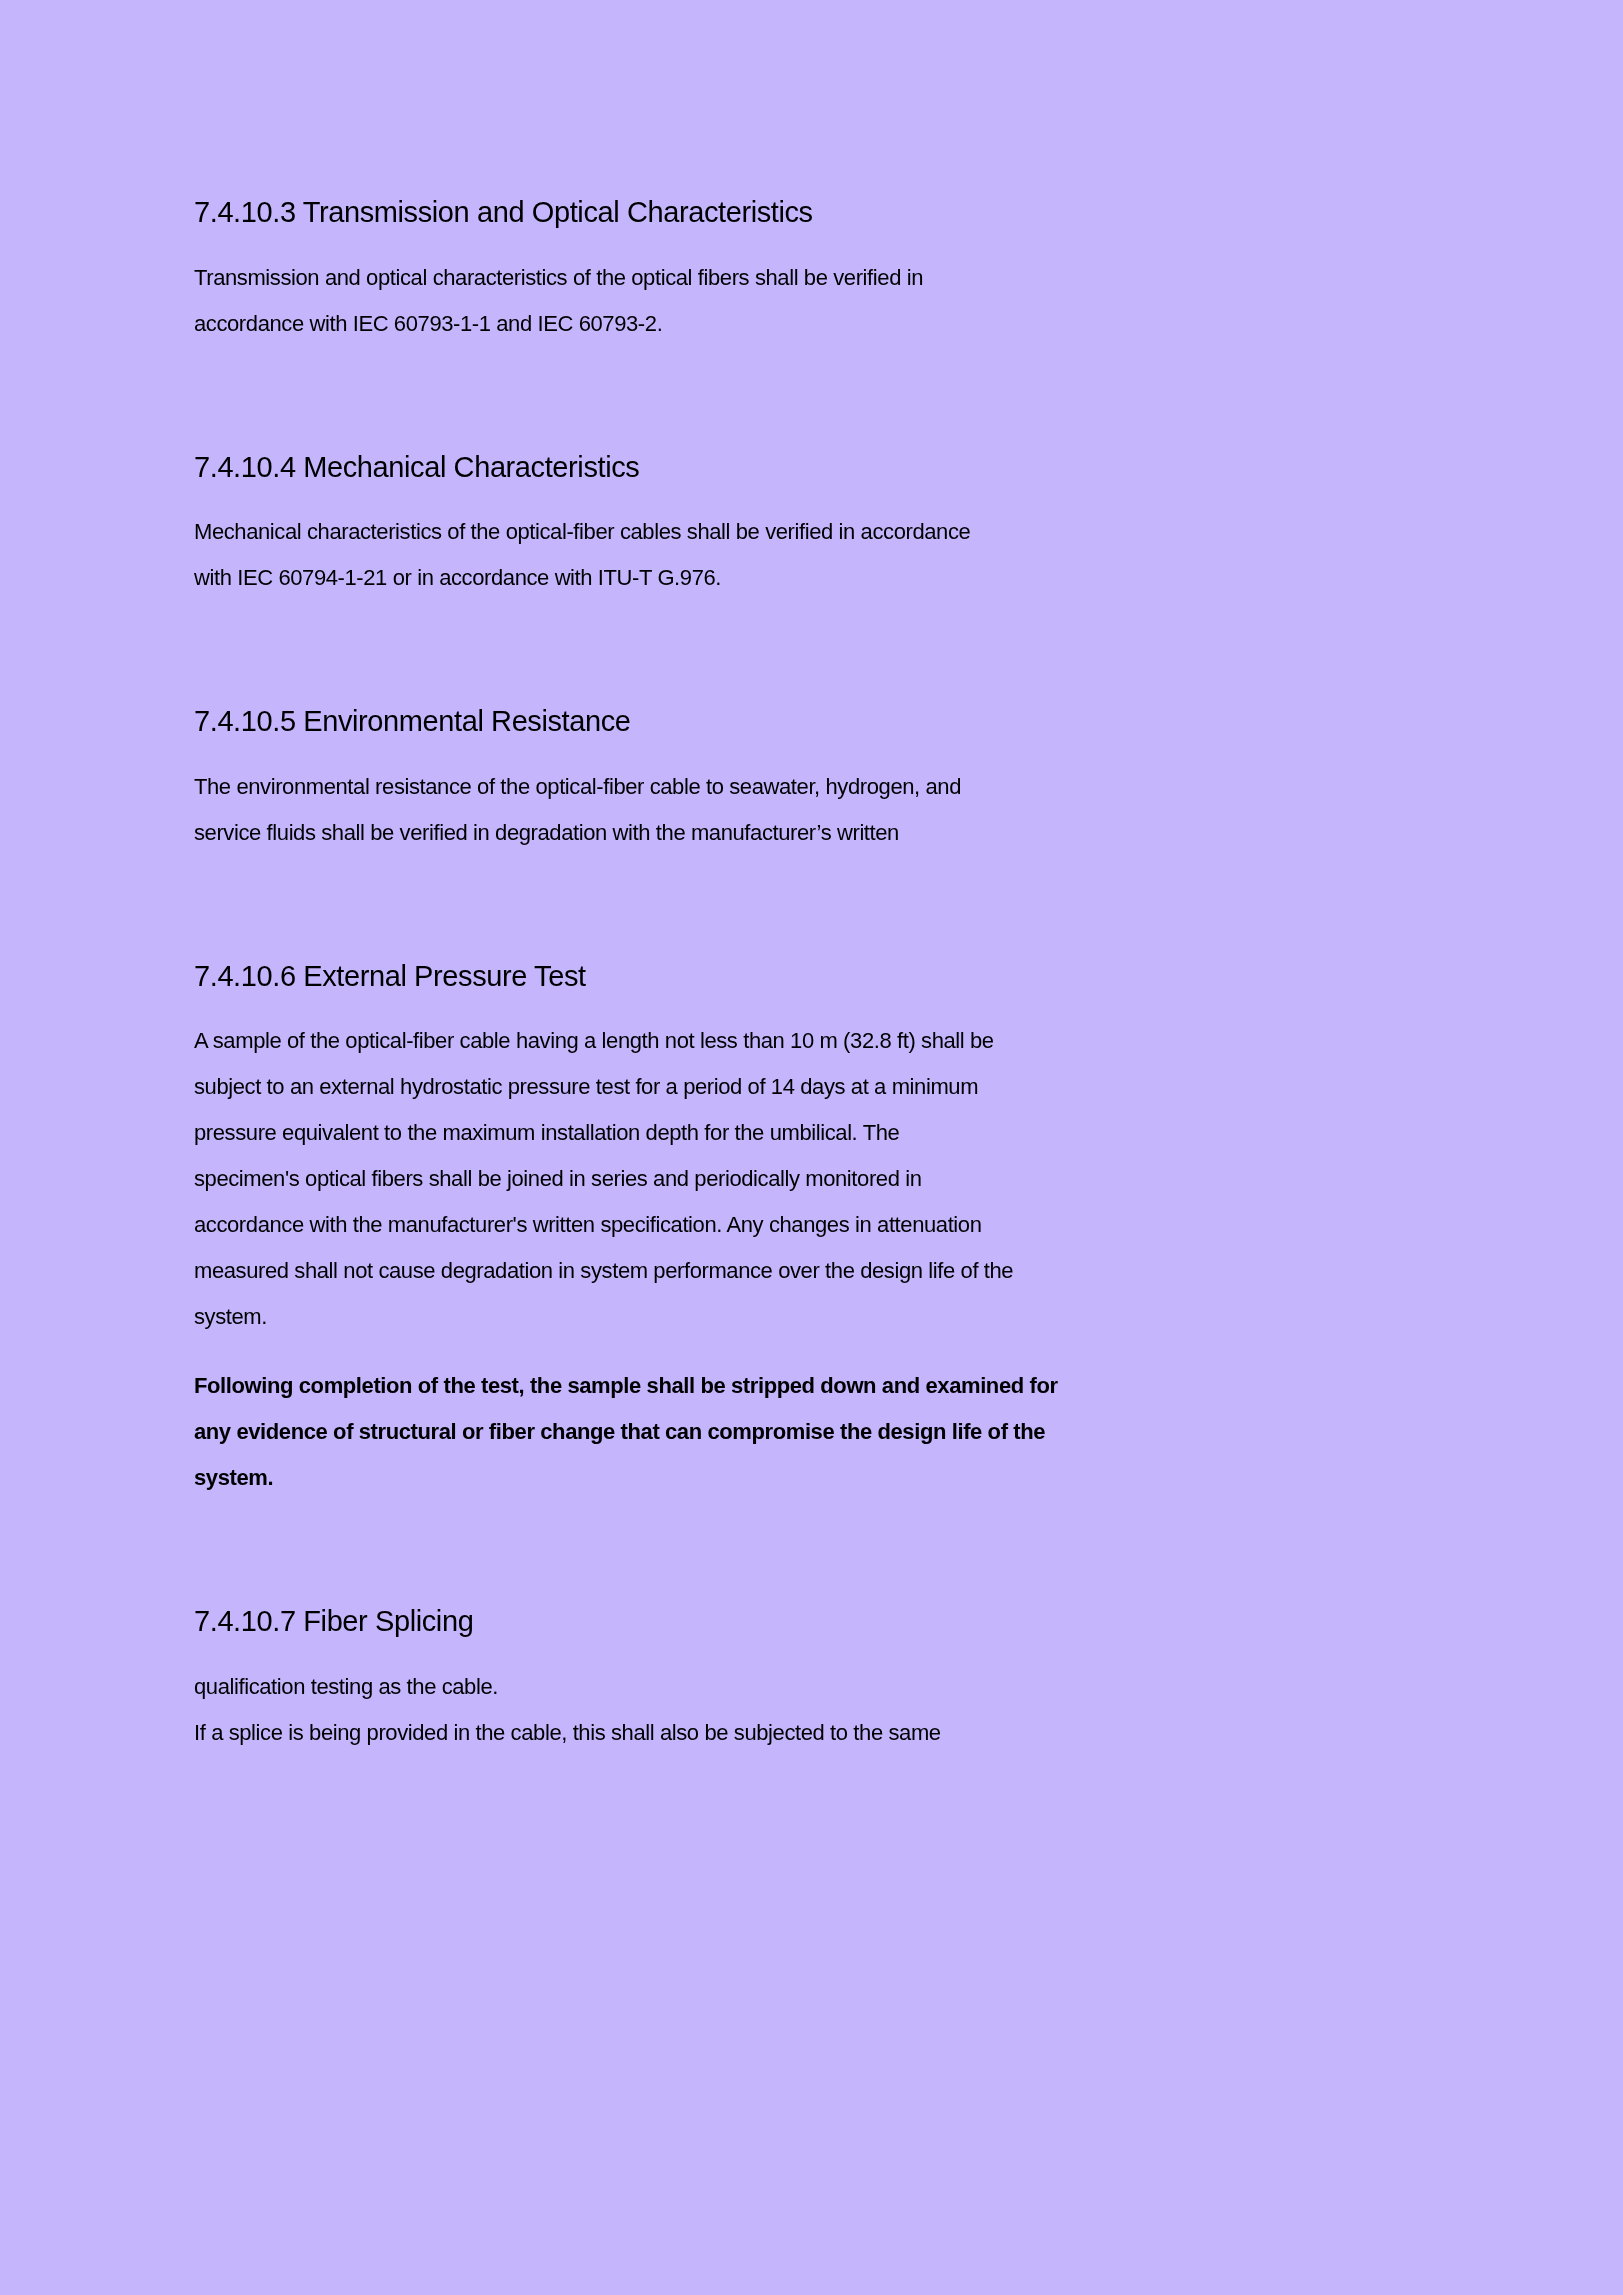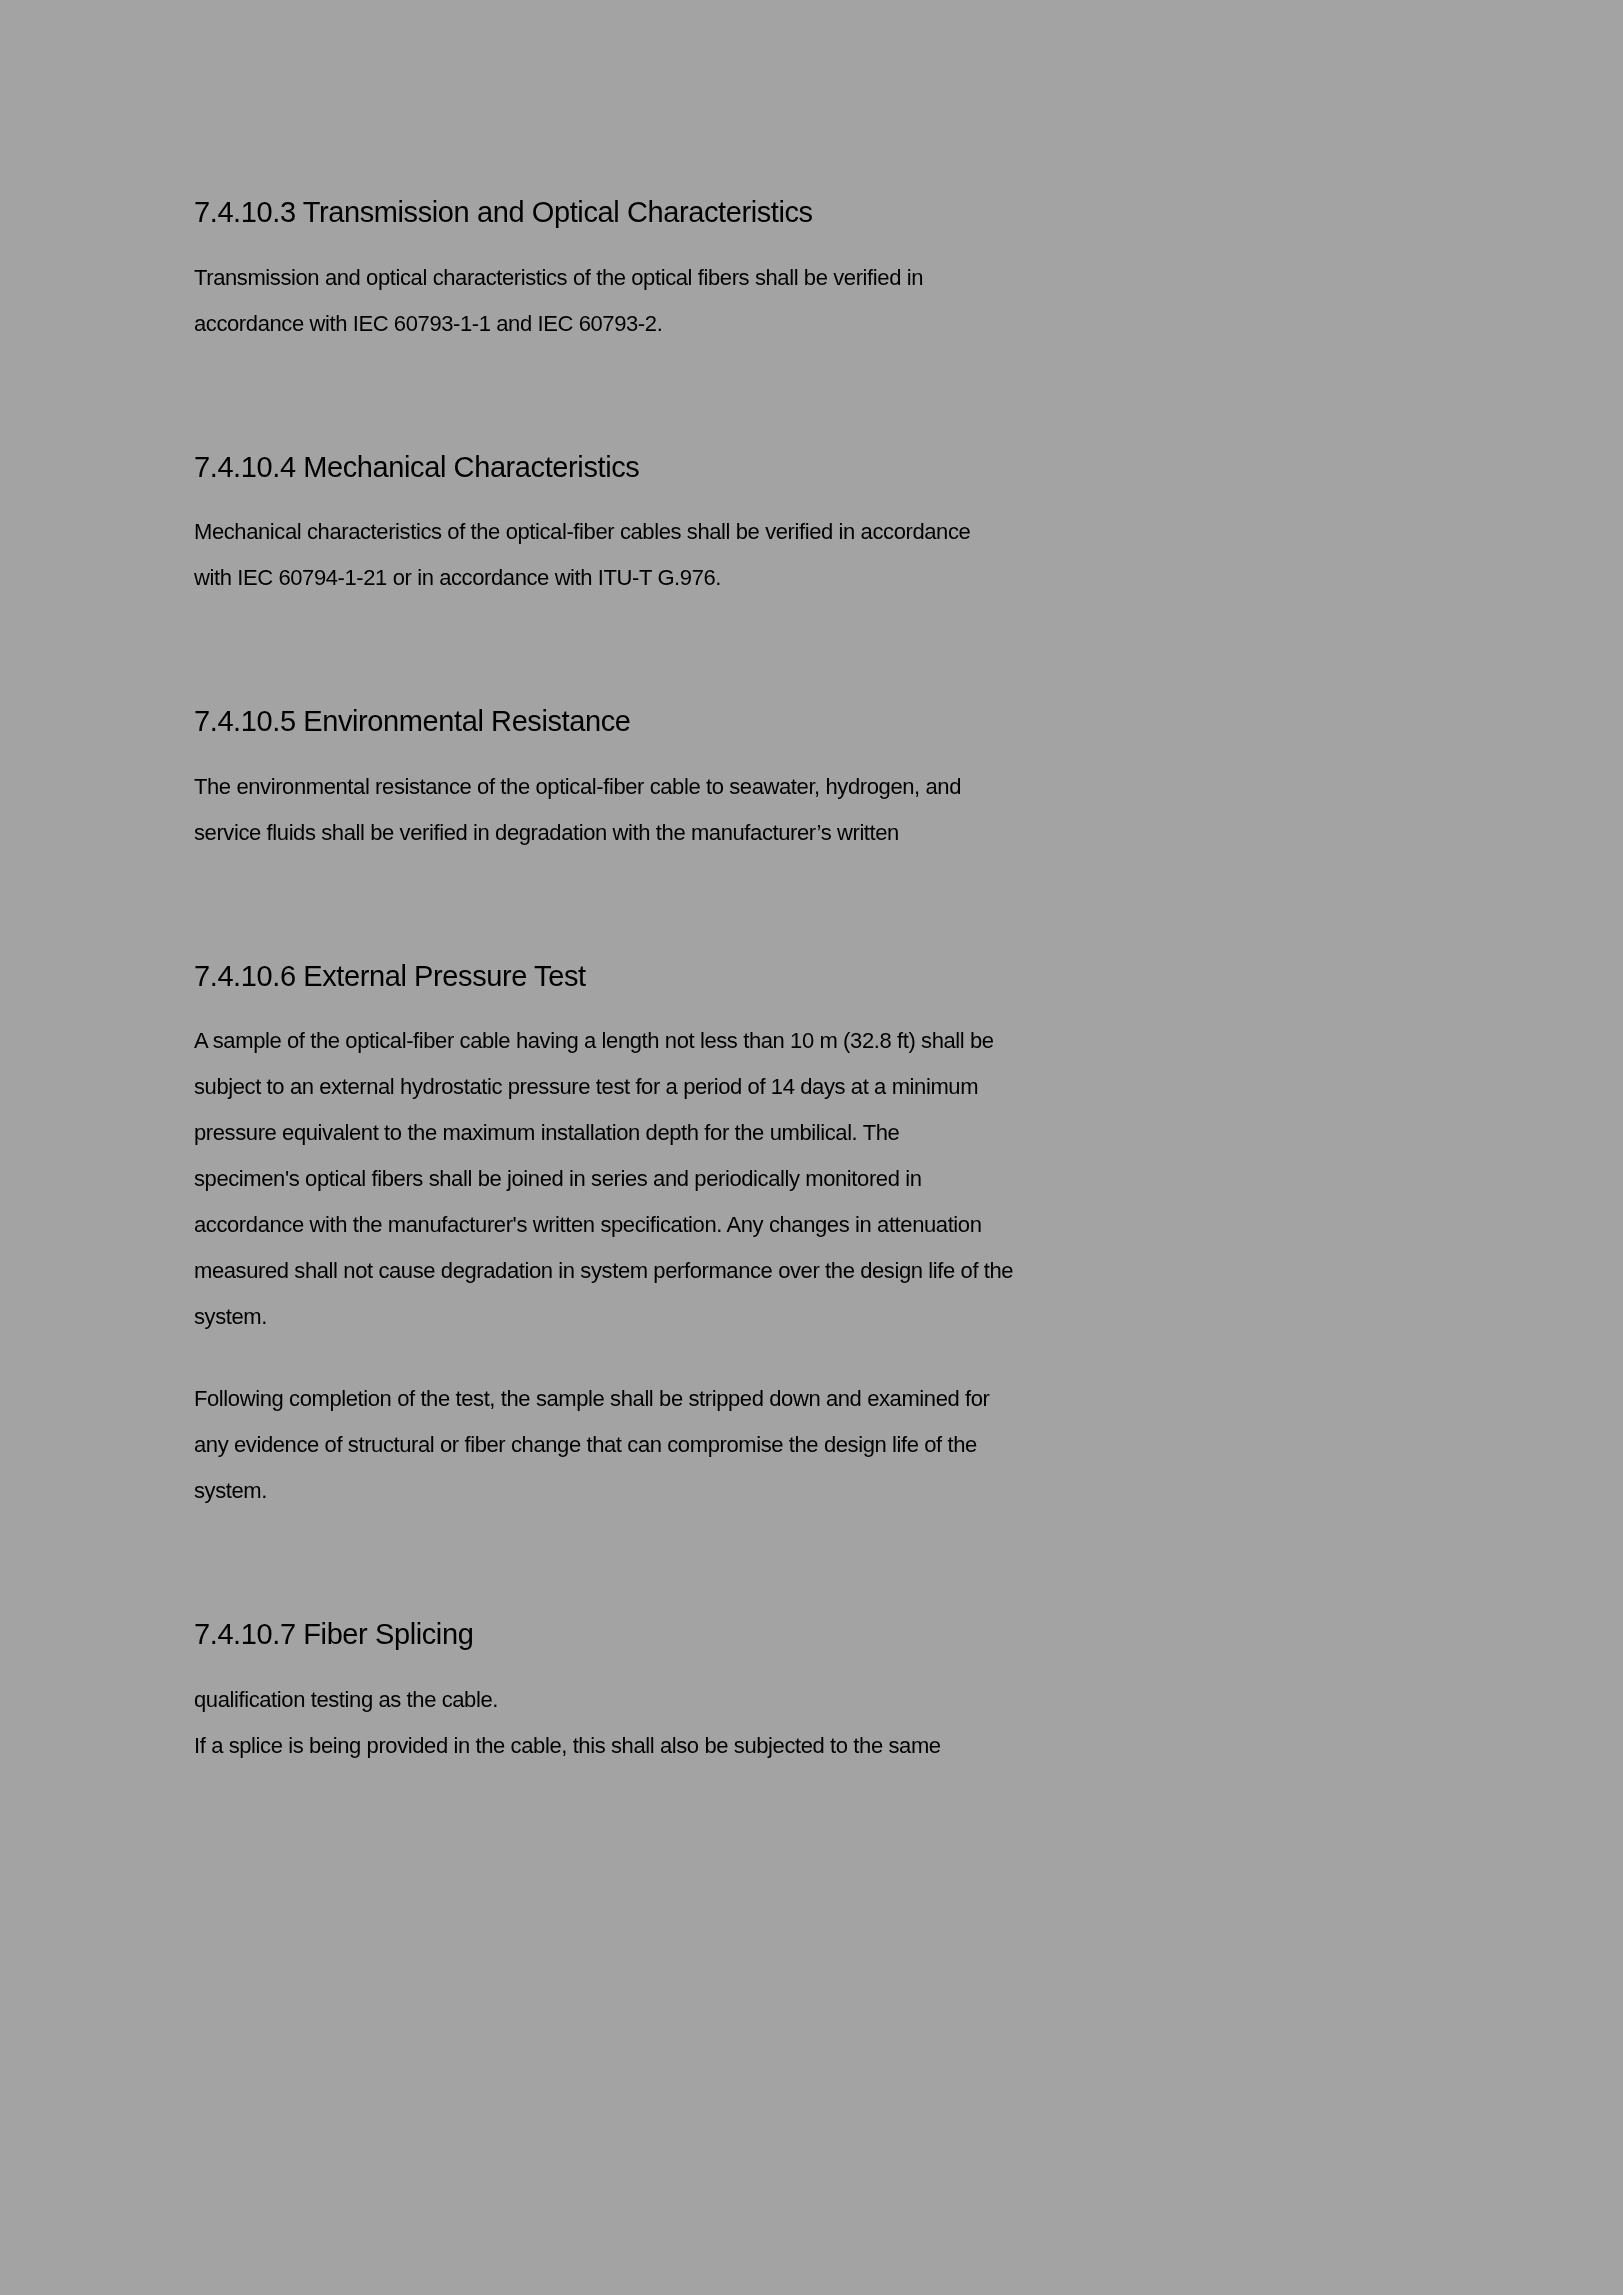--- a/index.html
+++ b/index.html
@@ -4,21 +4,21 @@
 <style>
   html, body {
     margin: 0;
     padding: 0;
     background: #e0e0e0;
   }
   .page {
     position: relative;
     width: 1623px;
     height: 2295px;
-    background: #a3a3a3;
+    background: #c4b5fd;
     overflow: hidden;
     font-family: "Liberation Sans", sans-serif;
     color: #000000;
     -webkit-font-smoothing: antialiased;
   }
   .content {
     position: absolute;
     left: 194px;
     top: 189px;
     width: 1243px;
@@ -37,21 +37,22 @@
     letter-spacing: -0.4px;
   }
   p.body-para {
     font-size: 22px;
     font-weight: 400;
     line-height: 46px;
     margin: 19.6px 0 0 0;
     letter-spacing: -0.4px;
   }
   p.body-para + p.body-para {
-    margin-top: 36px;
+    margin-top: 23px;
+    font-weight: bold;
   }
   .line {
     display: block;
     white-space: pre;
   }
 </style>
 </head>
 <body>
 
 <div class="page">

